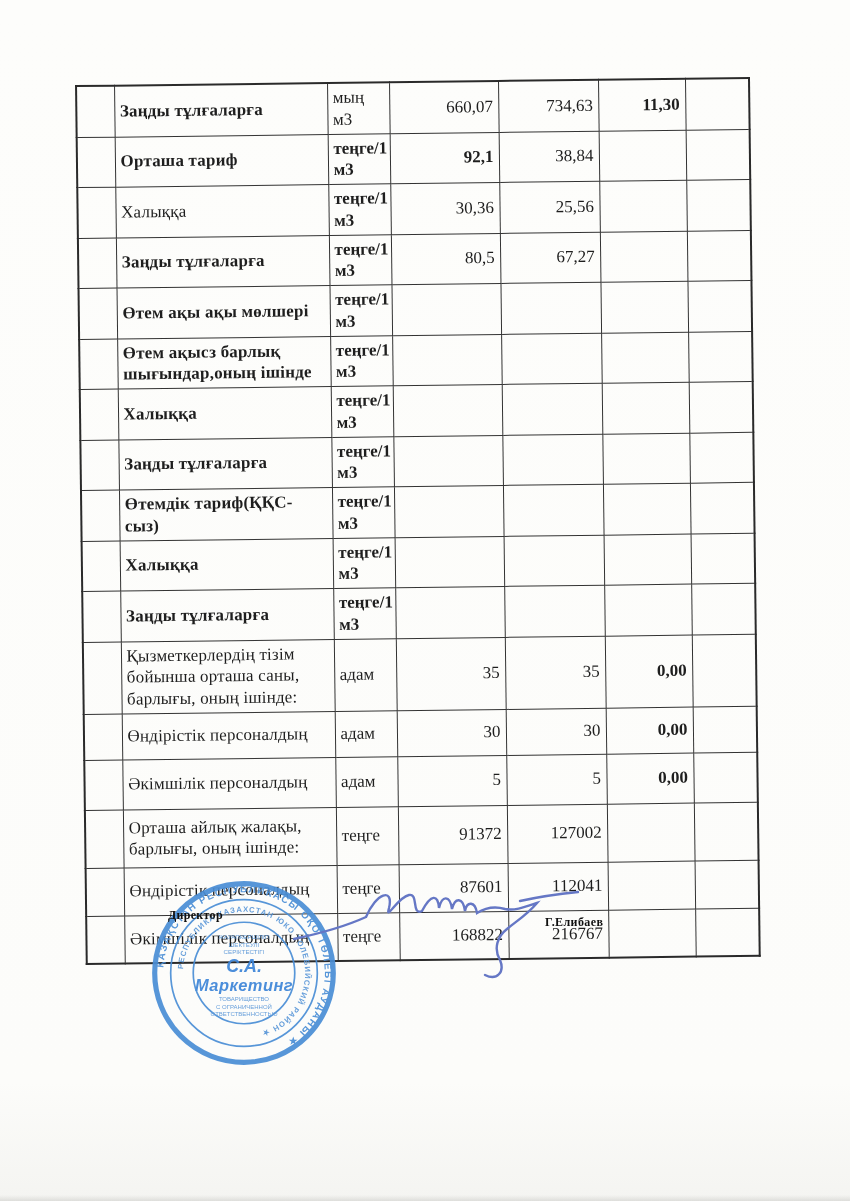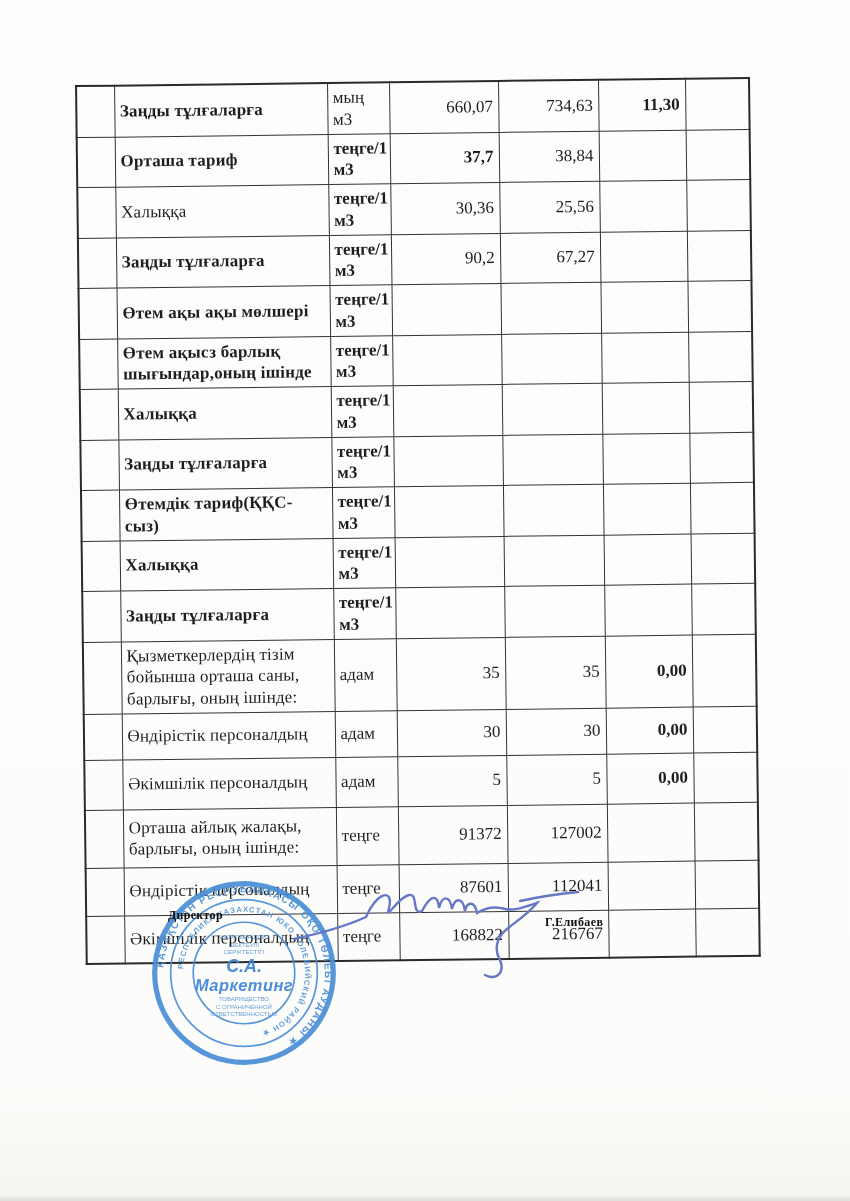--- a/index.html
+++ b/index.html
@@ -79,39 +79,39 @@
             <td class="c-unit">мың м3</td>
             <td class="c-val">660,07</td>
             <td class="c-val">734,63</td>
             <td class="c-val c-val3 b">11,30</td>
             <td class="c-end"></td>
           </tr>
           <tr style="height: 44px;">
             <td class="c-num"></td>
             <td class="c-label b">Орташа тариф</td>
             <td class="c-unit b">теңге/1 м3</td>
-            <td class="c-val b">37,7</td>
+            <td class="c-val b">92,1</td>
             <td class="c-val">38,84</td>
             <td class="c-val c-val3"></td>
             <td class="c-end"></td>
           </tr>
           <tr style="height: 40px;">
             <td class="c-num"></td>
             <td class="c-label">Халыққа</td>
             <td class="c-unit b">теңге/1 м3</td>
             <td class="c-val">30,36</td>
             <td class="c-val">25,56</td>
             <td class="c-val c-val3"></td>
             <td class="c-end"></td>
           </tr>
           <tr style="height: 42px;">
             <td class="c-num"></td>
             <td class="c-label b">Заңды тұлғаларға</td>
             <td class="c-unit b">теңге/1 м3</td>
-            <td class="c-val">90,2</td>
+            <td class="c-val">80,5</td>
             <td class="c-val">67,27</td>
             <td class="c-val c-val3"></td>
             <td class="c-end"></td>
           </tr>
           <tr style="height: 40px;">
             <td class="c-num"></td>
             <td class="c-label b">Өтем ақы ақы мөлшері</td>
             <td class="c-unit b">теңге/1 м3</td>
             <td class="c-val"></td>
             <td class="c-val"></td>

